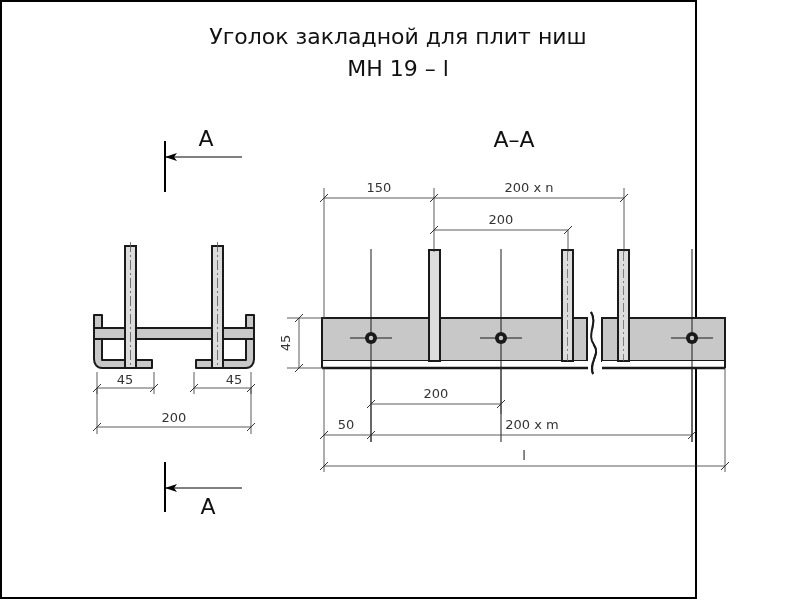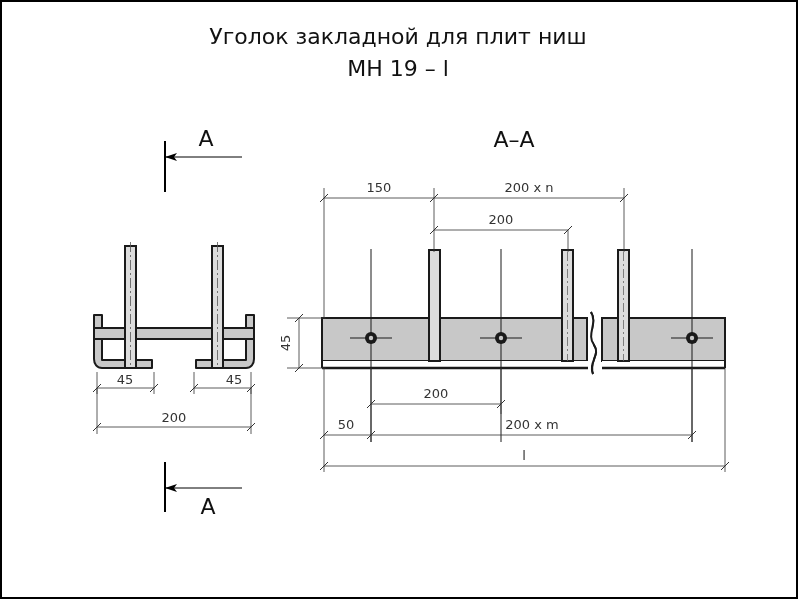--- a/index.html
+++ b/index.html
@@ -1,17 +1,17 @@
 <!DOCTYPE html>
 <html><head>
 <meta charset="utf-8">
 <style>
   html,body{margin:0;padding:0;background:#ffffff;}
   body{width:798px;height:599px;font-family:"DejaVu Sans",sans-serif;overflow:hidden;}
-  #frame{position:relative;width:798px;height:599px;box-sizing:border-box;border:2px solid #000;background:#fff;}
+  #frame{position:relative;width:697px;height:599px;box-sizing:border-box;border:2px solid #000;background:#fff;}
   svg{display:block;}
   .dimtxt{font-family:"DejaVu Sans",sans-serif;font-size:13px;fill:#333;}
   .title{font-family:"DejaVu Sans",sans-serif;font-size:22px;fill:#111;}
   .secmark{font-family:"DejaVu Sans",sans-serif;font-size:22px;fill:#111;}
 </style>
 </head>
 <body>
 
 <div id="frame">
   <svg width="794" height="595" viewBox="0 0 794 595">

